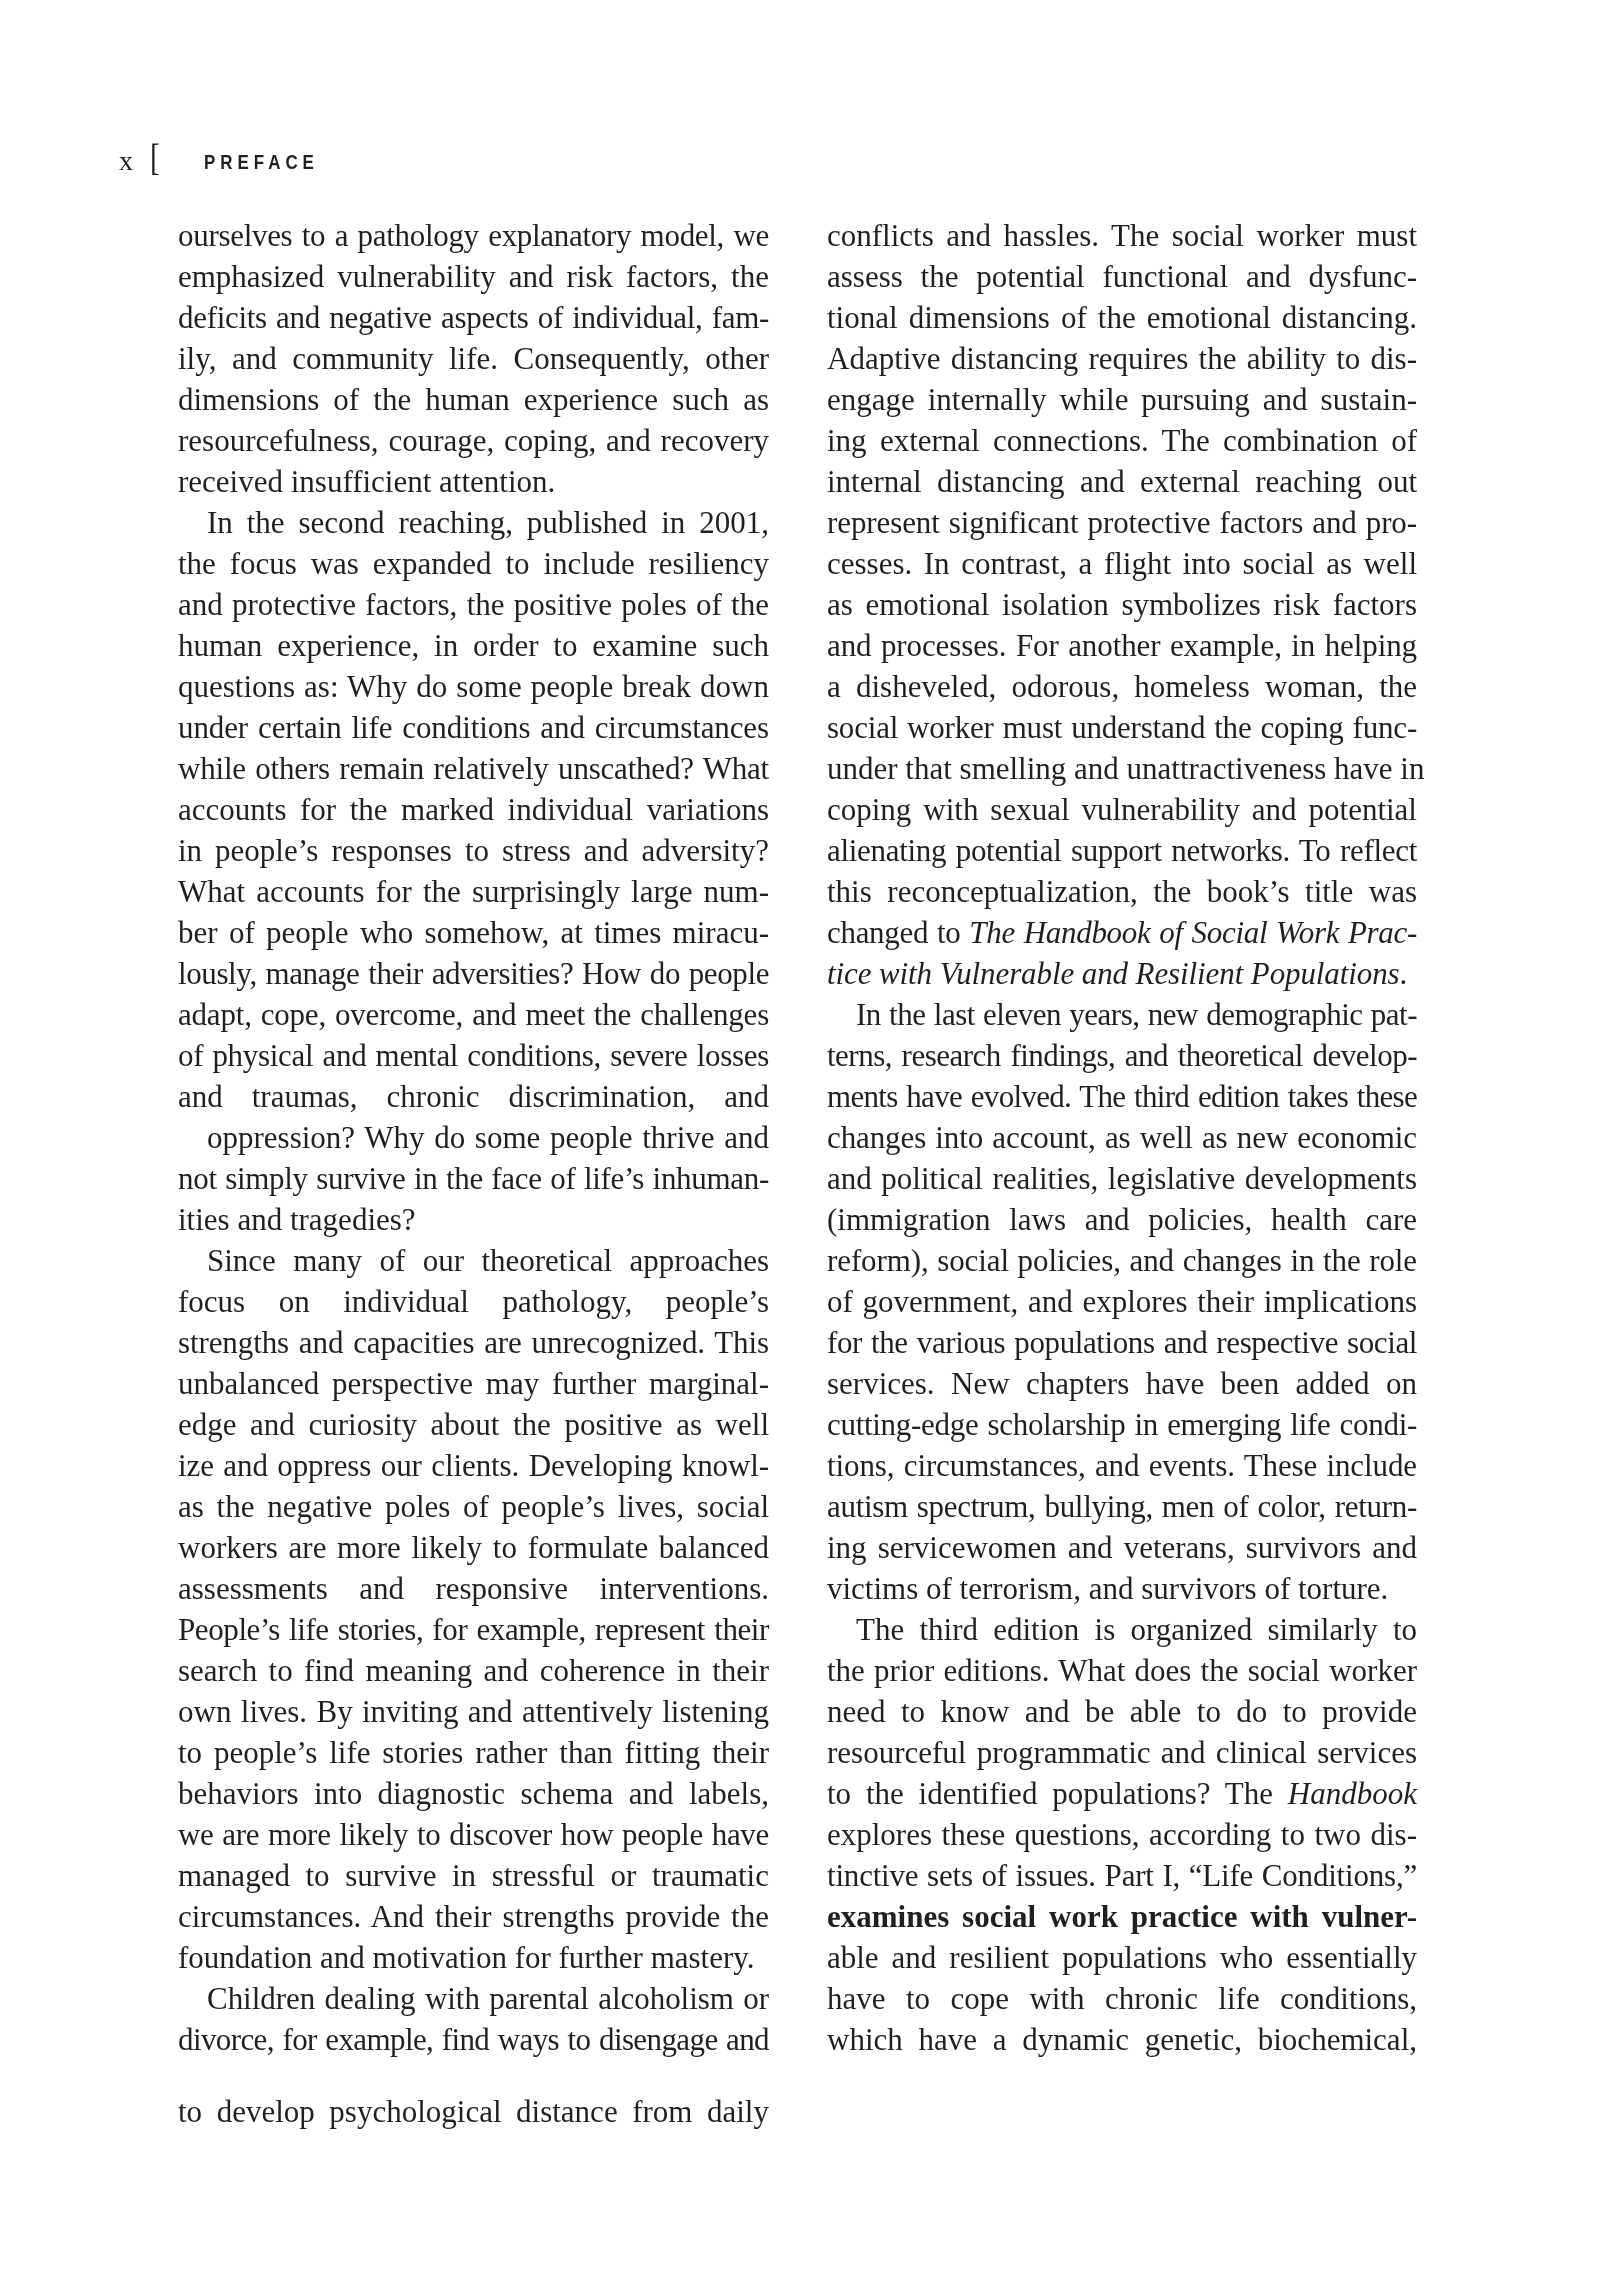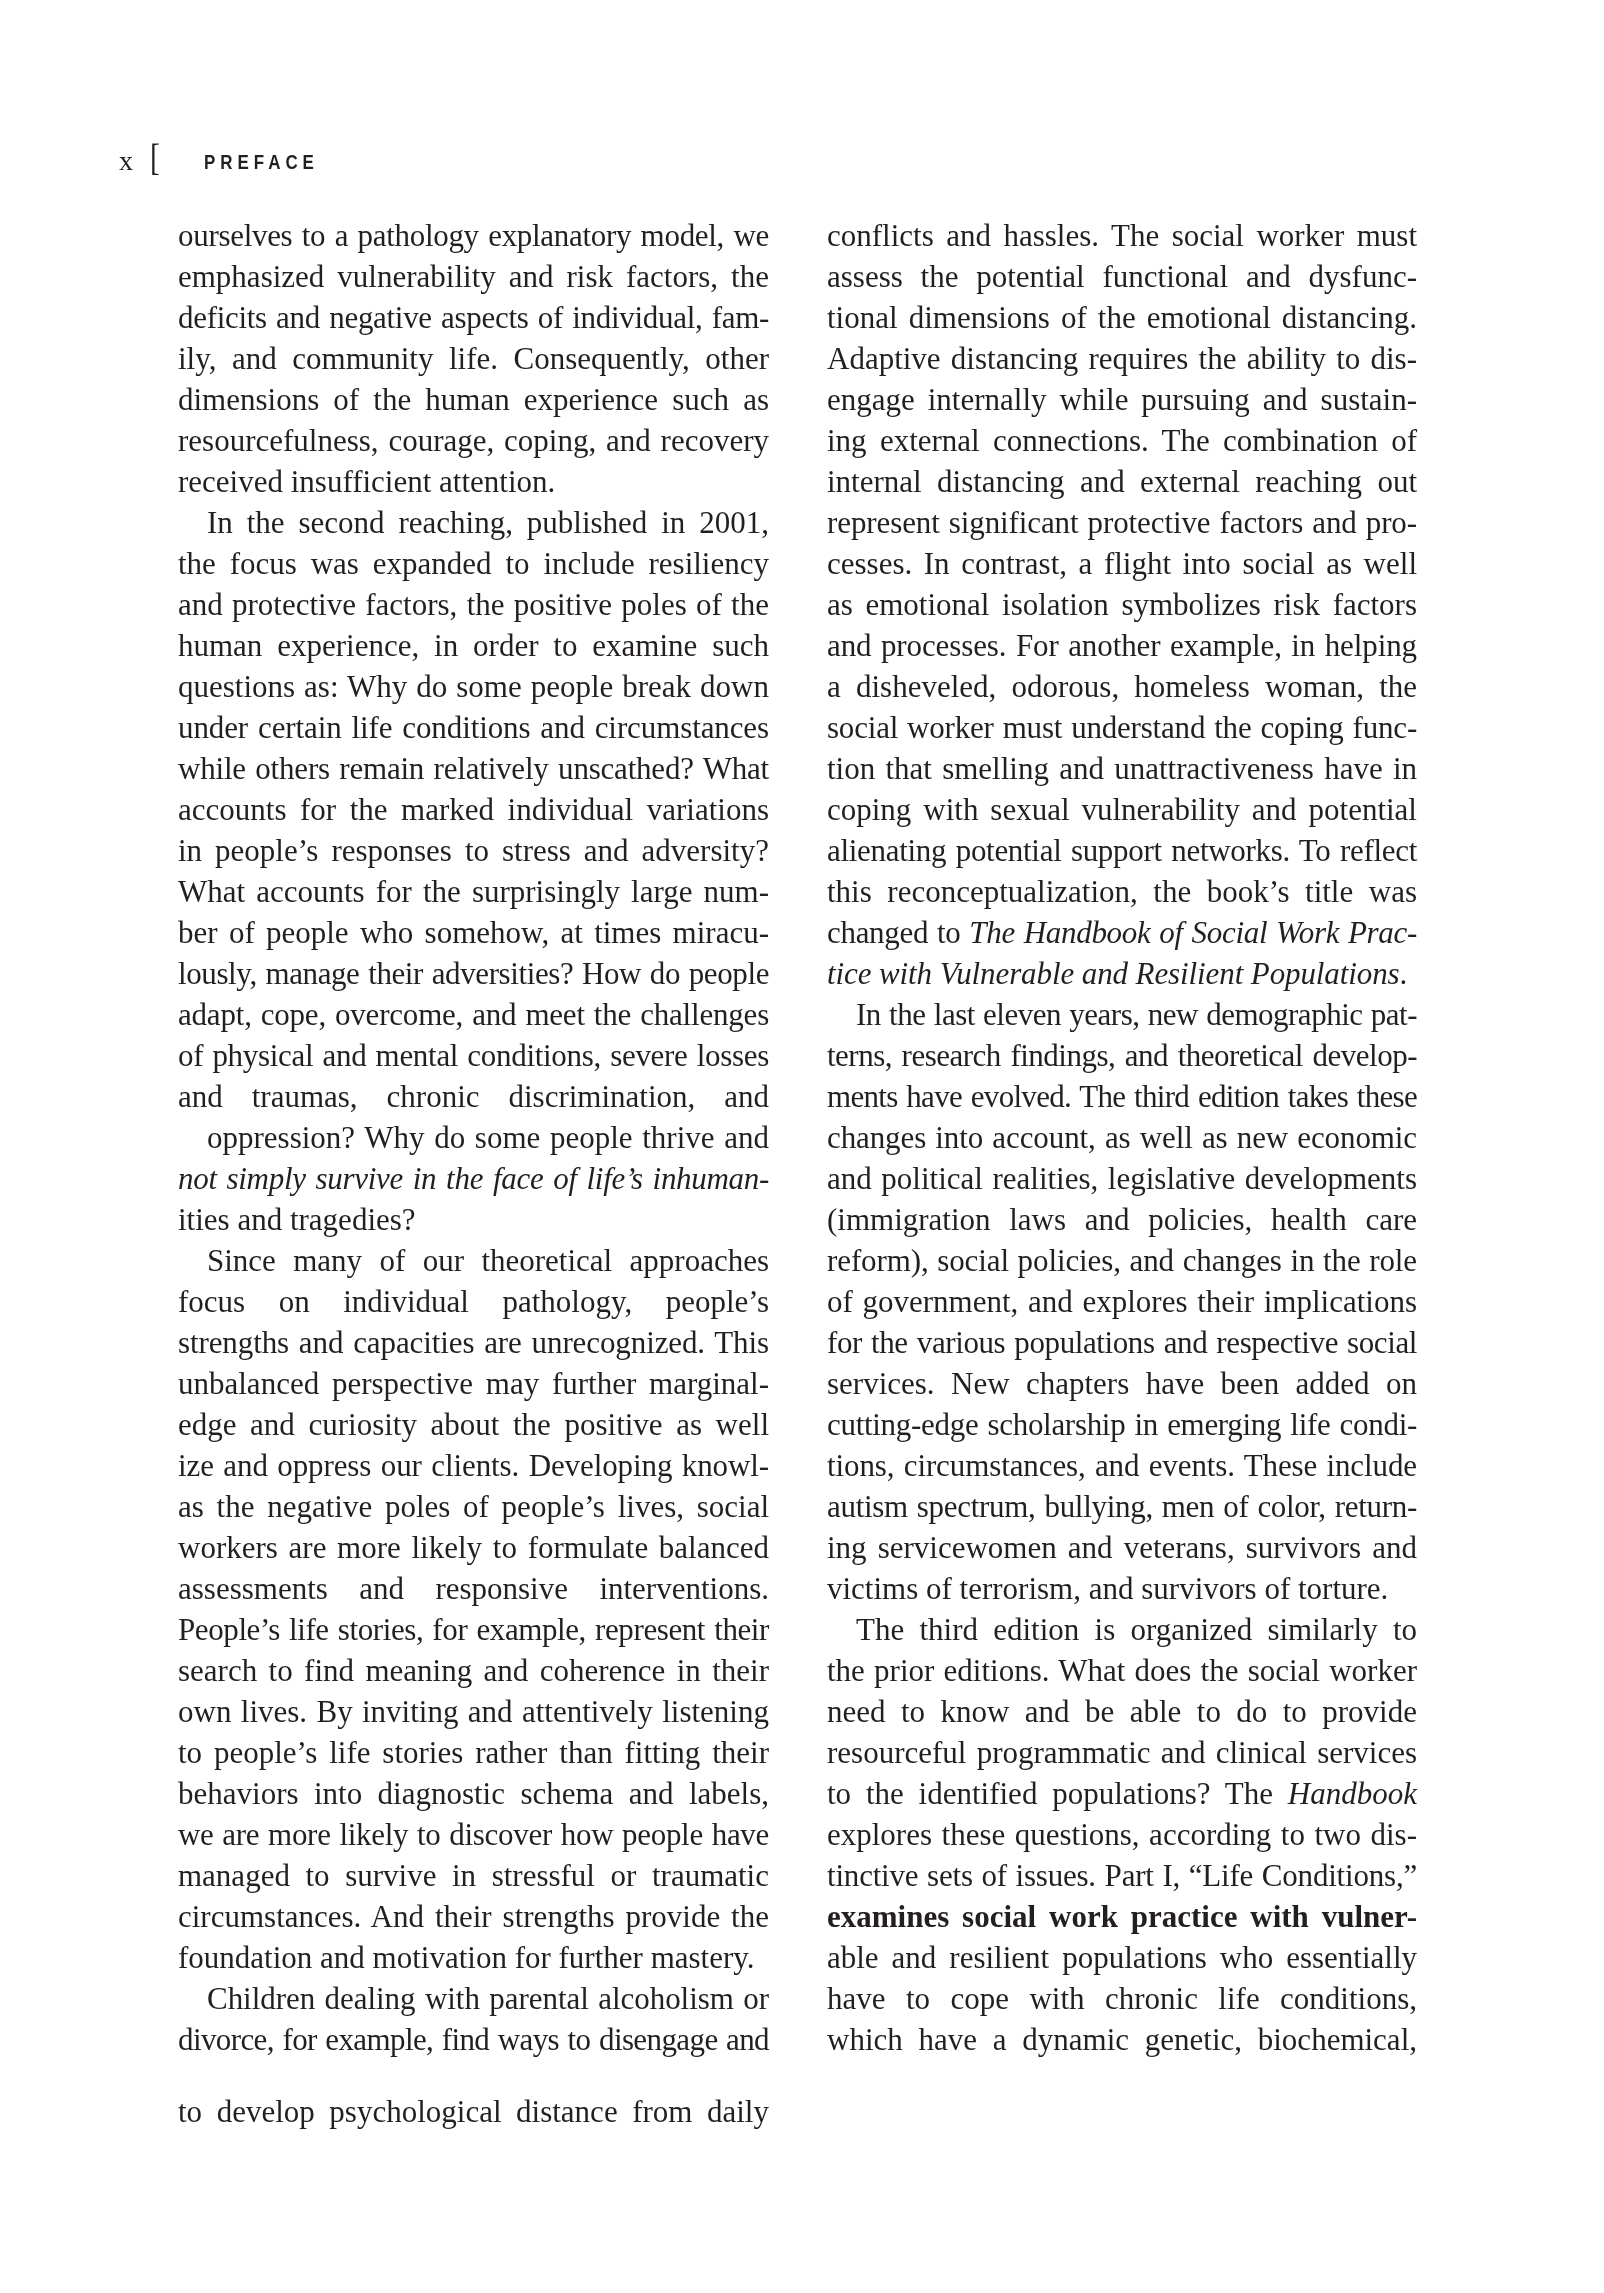--- a/index.html
+++ b/index.html
@@ -44,21 +44,21 @@
       <div class="line" style="white-space: nowrap; letter-spacing: -0.2px;">while others remain relatively unscathed? What</div>
       <div class="line" style="white-space: nowrap;">accounts for the marked individual variations</div>
       <div class="line" style="white-space: nowrap;">in people’s responses to stress and adversity?</div>
       <div class="line" style="white-space: nowrap;">What accounts for the surprisingly large num-</div>
       <div class="line" style="white-space: nowrap;">ber of people who somehow, at times miracu-</div>
       <div class="line" style="white-space: nowrap; letter-spacing: -0.4px;">lously, manage their adversities? How do people</div>
       <div class="line" style="white-space: nowrap; letter-spacing: -0.2px;">adapt, cope, overcome, and meet the challenges</div>
       <div class="line" style="white-space: nowrap; letter-spacing: -0.3px;">of physical and mental conditions, severe losses</div>
       <div class="line" style="white-space: nowrap;">and traumas, chronic discrimination, and</div>
       <div class="line" style="white-space: nowrap; margin-left: 29px;">oppression? Why do some people thrive and</div>
-      <div class="line" style="white-space: nowrap; letter-spacing: -0.3px; font-style: italic;">not simply survive in the face of life’s inhuman-</div>
+      <div class="line" style="white-space: nowrap; letter-spacing: -0.3px;">not simply survive in the face of life’s inhuman-</div>
       <div class="line last" style="white-space: nowrap;">ities and tragedies?</div>
       <div class="line indent" style="white-space: nowrap;">Since many of our theoretical approaches</div>
       <div class="line" style="white-space: nowrap;">focus on individual pathology, people’s</div>
       <div class="line" style="white-space: nowrap; letter-spacing: -0.1px;">strengths and capacities are unrecognized. This</div>
       <div class="line" style="white-space: nowrap;">unbalanced perspective may further marginal-</div>
       <div class="line" style="white-space: nowrap;">edge and curiosity about the positive as well</div>
       <div class="line" style="white-space: nowrap; letter-spacing: -0.1px;">ize and oppress our clients. Developing knowl-</div>
       <div class="line" style="white-space: nowrap;">as the negative poles of people’s lives, social</div>
       <div class="line" style="white-space: nowrap;">workers are more likely to formulate balanced</div>
       <div class="line" style="white-space: nowrap;">assessments and responsive interventions.</div>
@@ -82,21 +82,21 @@
       <div class="line" style="white-space: nowrap;">Adaptive distancing requires the ability to dis-</div>
       <div class="line" style="white-space: nowrap;">engage internally while pursuing and sustain-</div>
       <div class="line" style="white-space: nowrap;">ing external connections. The combination of</div>
       <div class="line" style="white-space: nowrap;">internal distancing and external reaching out</div>
       <div class="line" style="white-space: nowrap; letter-spacing: -0.1px;">represent significant protective factors and pro-</div>
       <div class="line" style="white-space: nowrap;">cesses. In contrast, a flight into social as well</div>
       <div class="line" style="white-space: nowrap;">as emotional isolation symbolizes risk factors</div>
       <div class="line" style="white-space: nowrap; letter-spacing: -0.1px;">and processes. For another example, in helping</div>
       <div class="line" style="white-space: nowrap;">a disheveled, odorous, homeless woman, the</div>
       <div class="line" style="white-space: nowrap; letter-spacing: -0.2px;">social worker must understand the coping func-</div>
-      <div class="line" style="white-space: nowrap;">tion that smelling and unattractiveness have in</div>
+      <div class="line" style="white-space: nowrap;">under that smelling and unattractiveness have in</div>
       <div class="line" style="white-space: nowrap;">coping with sexual vulnerability and potential</div>
       <div class="line" style="white-space: nowrap; letter-spacing: -0.3px;">alienating potential support networks. To reflect</div>
       <div class="line" style="white-space: nowrap;">this reconceptualization, the book’s title was</div>
       <div class="line" style="white-space: nowrap; letter-spacing: -0.3px;"><span>changed to </span><i>The Handbook of Social Work Prac-</i></div>
       <div class="line last" style="white-space: nowrap; letter-spacing: -0.1px;"><i>tice with Vulnerable and Resilient Populations</i><span>.</span></div>
       <div class="line indent" style="white-space: nowrap; letter-spacing: -0.5px;">In the last eleven years, new demographic pat-</div>
       <div class="line" style="white-space: nowrap; letter-spacing: -0.5px;">terns, research findings, and theoretical develop-</div>
       <div class="line" style="white-space: nowrap; letter-spacing: -0.7px;">ments have evolved. The third edition takes these</div>
       <div class="line" style="white-space: nowrap; letter-spacing: -0.1px;">changes into account, as well as new economic</div>
       <div class="line" style="white-space: nowrap;">and political realities, legislative developments</div>

